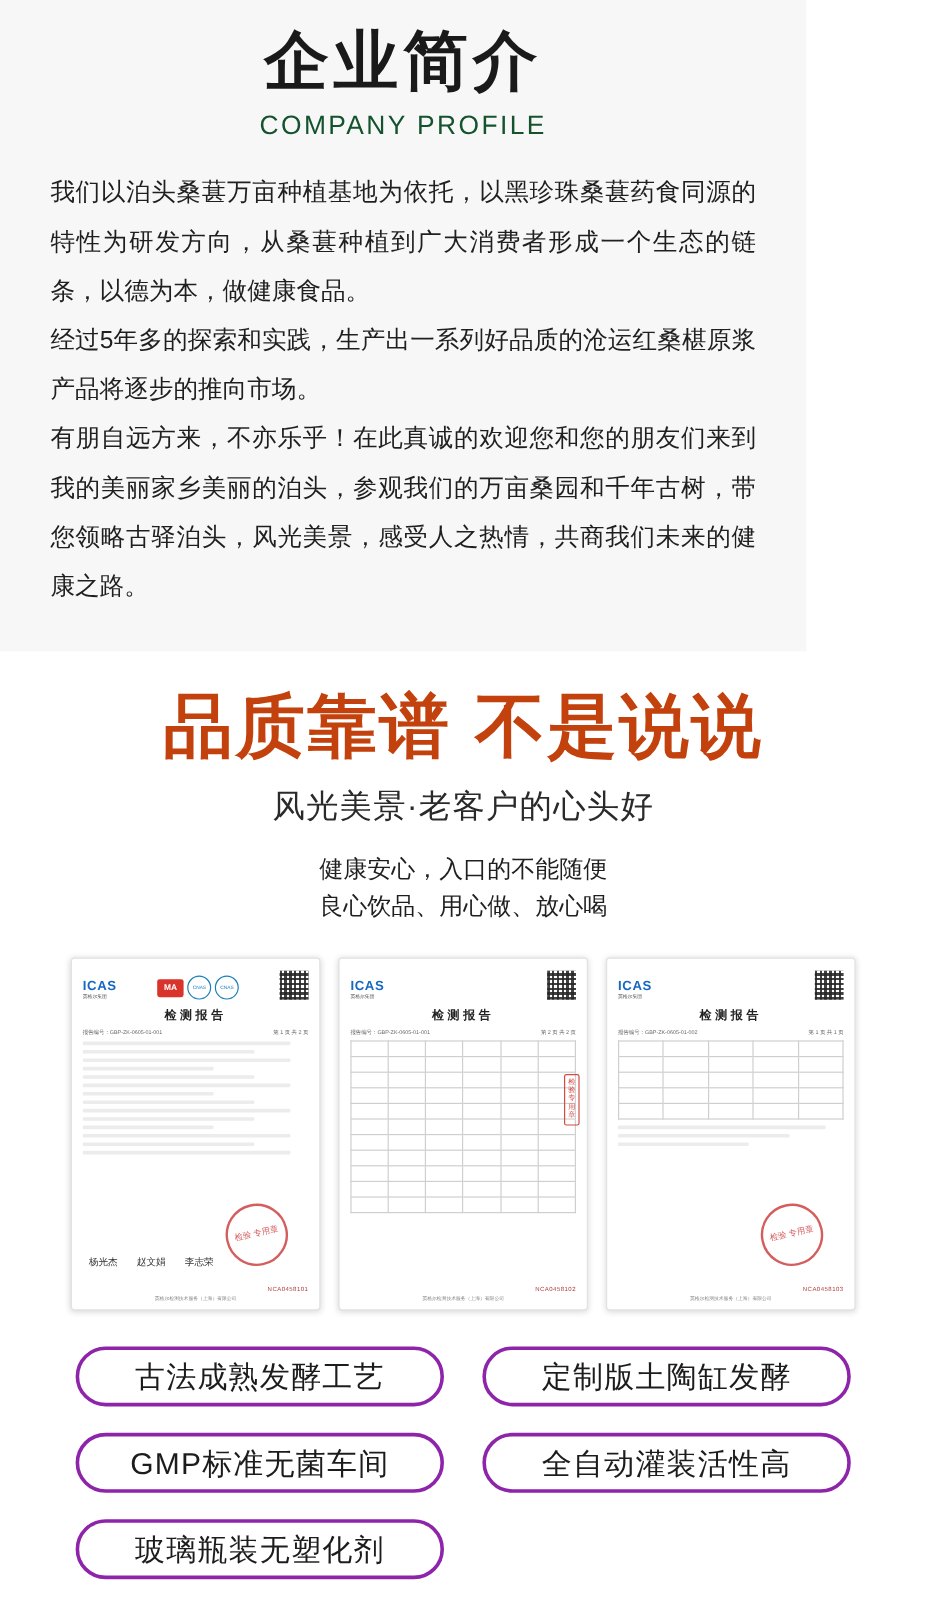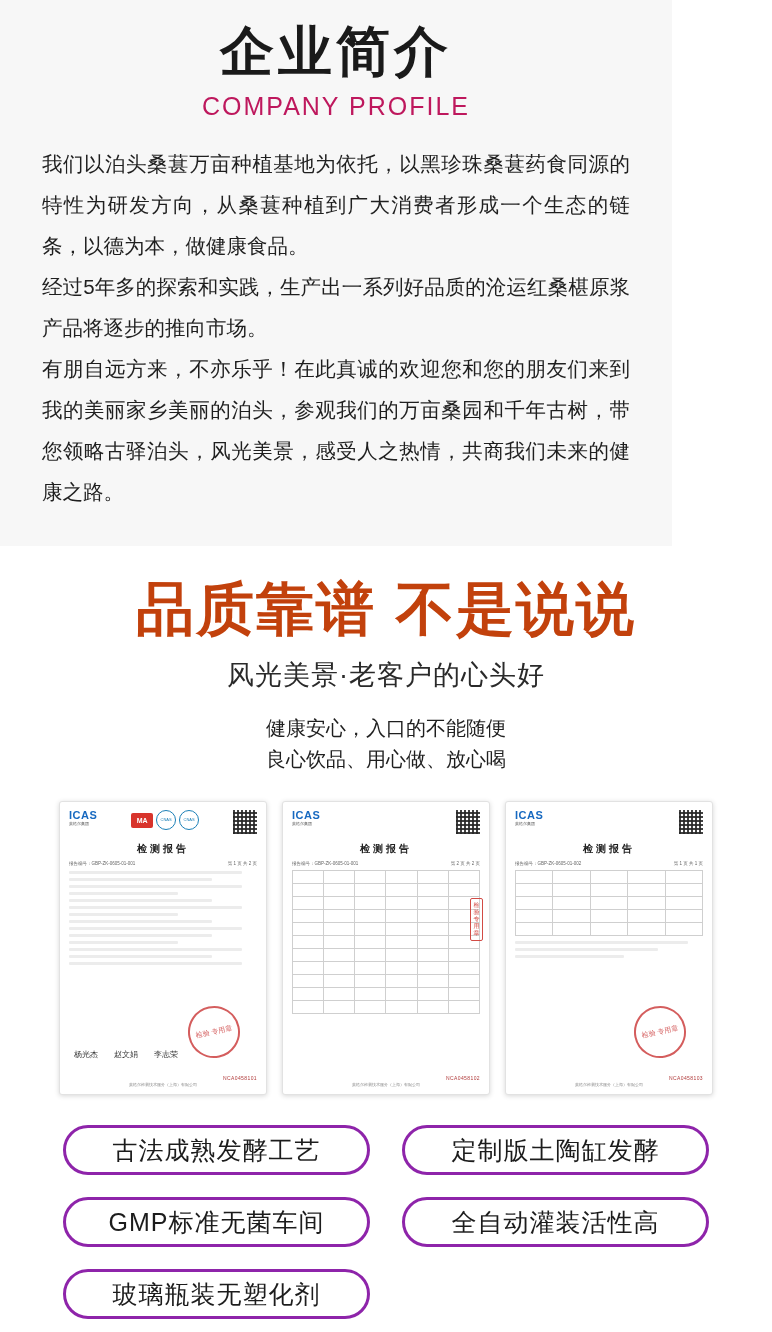--- a/index.html
+++ b/index.html
@@ -19,22 +19,22 @@
   .profile-title {
     text-align:center;
     font-size:54px;
     font-weight:bold;
     color:#1a1a1a;
     letter-spacing:4px;
     line-height:1.25;
   }
   .profile-subtitle {
     text-align:center;
-    font-size:25px;
-    color:#be185d;
+    font-size:22px;
+    color:#14532d;
     letter-spacing:2px;
     margin-top:6px;
   }
   .profile-body {
     margin:22px 42px 0 42px;
     font-size:20.5px;
     line-height:41px;
     color:#1f1f1f;
     text-align:justify;
   }
@@ -83,21 +83,21 @@
     background:#ffffff;
     border:1px solid #e2e2e2;
     border-radius:3px;
     box-shadow:0 1px 5px rgba(0,0,0,.16);
     position:relative;
     overflow:hidden;
     padding:8px 9px;
   }
   .cert-toprow {
     display:flex;
-    align-items:flex-start;
+    align-items:flex-end;
     justify-content:space-between;
     height:26px;
   }
   .logo-icas {
     font-size:11px;
     font-weight:bold;
     color:#1769c0;
     letter-spacing:.5px;
     line-height:1;
   }

